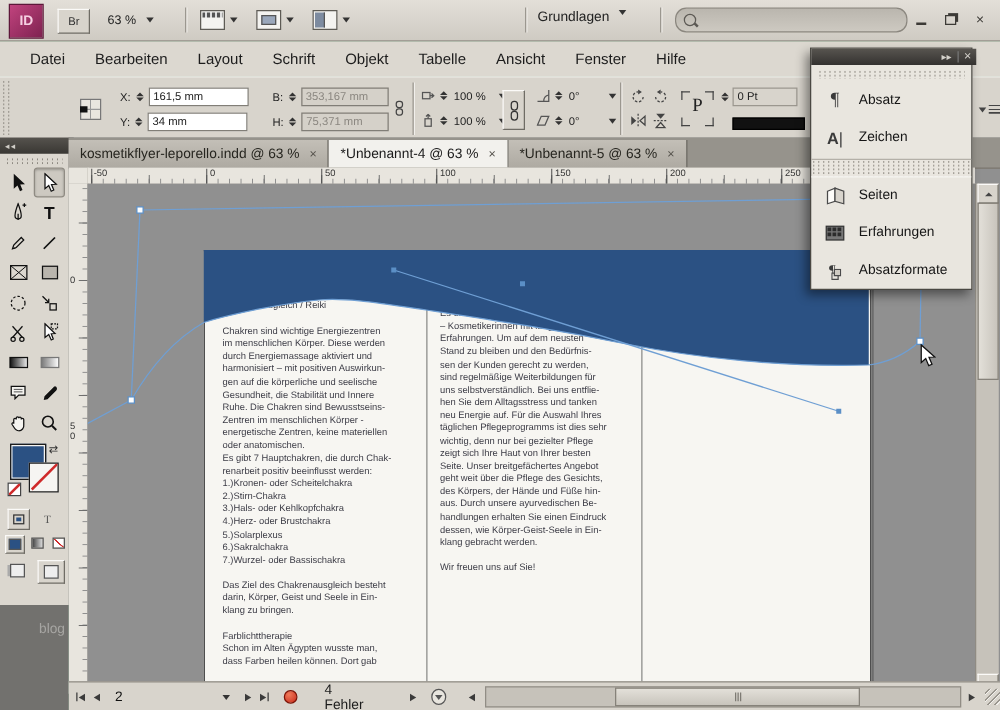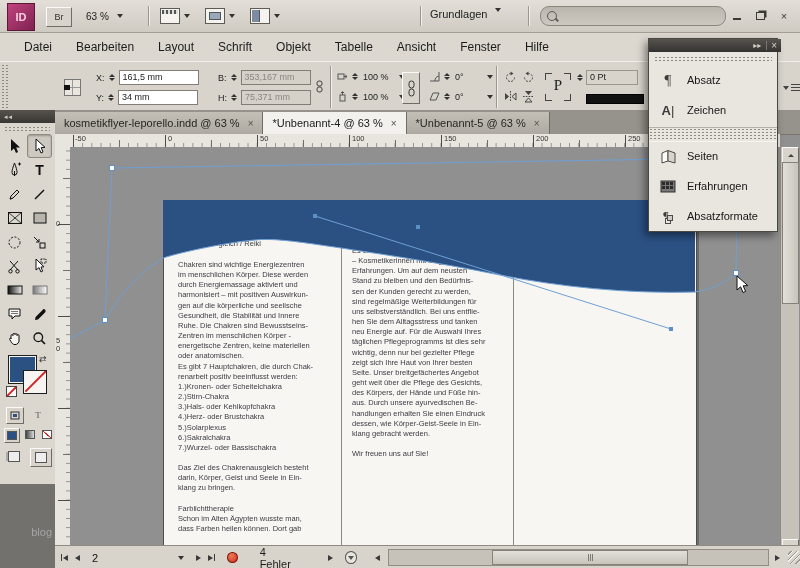--- a/index.html
+++ b/index.html
@@ -74,21 +74,21 @@
   .mini-none::before{content:"";position:absolute;left:-2px;top:3px;width:14px;height:1.5px;background:#cf2a2a;transform:rotate(-45deg);}
   .affrow{left:6px;top:297px;display:flex;gap:6px;}
   .aff{width:16px;height:15px;display:flex;align-items:center;justify-content:center;font-size:9px;color:#333;}
   .swrow{left:4px;top:318px;display:flex;gap:3px;}
   .swb{width:14px;height:13px;position:relative;}
   .swb .in{position:absolute;inset:2px;border:1px solid #555;}
   .viewrow{left:4px;top:338px;display:flex;gap:6px;}
   .vmb{width:20px;height:17px;display:flex;align-items:center;justify-content:center;}
   .vmb .pg{width:10px;height:9px;border:1px solid #555;background:#eee;}
   .blogstrip{left:0;top:484px;width:55px;height:84px;background:#72716e;}
-  .blogtxt{position:absolute;right:3px;top:42px;color:#a6a5a2;font-size:11px;}
+  .blogtxt{position:absolute;right:3px;top:13px;color:#a6a5a2;font-size:11px;}
   
   .docwin{left:55px;top:110px;width:745px;height:458px;background:#909090;}
   .tabbar{left:0;top:0;width:745px;height:24px;background:#96938c;border-bottom:1px solid #7a766e;display:flex;align-items:flex-end;}
   .tab{height:22px;display:flex;align-items:center;gap:8px;padding:0 9px;font-size:11px;color:#26251f;background:linear-gradient(#c3bfb7,#aeaaa2);border-right:1px solid #6f6c65;white-space:nowrap;}
   .tab.active{background:#f2f1ed;color:#1a1a1a;}
   .tabx{color:#55524c;font-size:10px;}
   .tabx::after{content:"×";}
   
   .rcorner{left:0;top:24px;width:15px;height:13px;background:#e8e5de;border-right:1px solid #9b978f;border-bottom:1px solid #9b978f;}
   .hruler{left:15px;top:24px;width:710px;height:13px;background-color:#e8e5de;border-bottom:1px solid #8f8b83;

